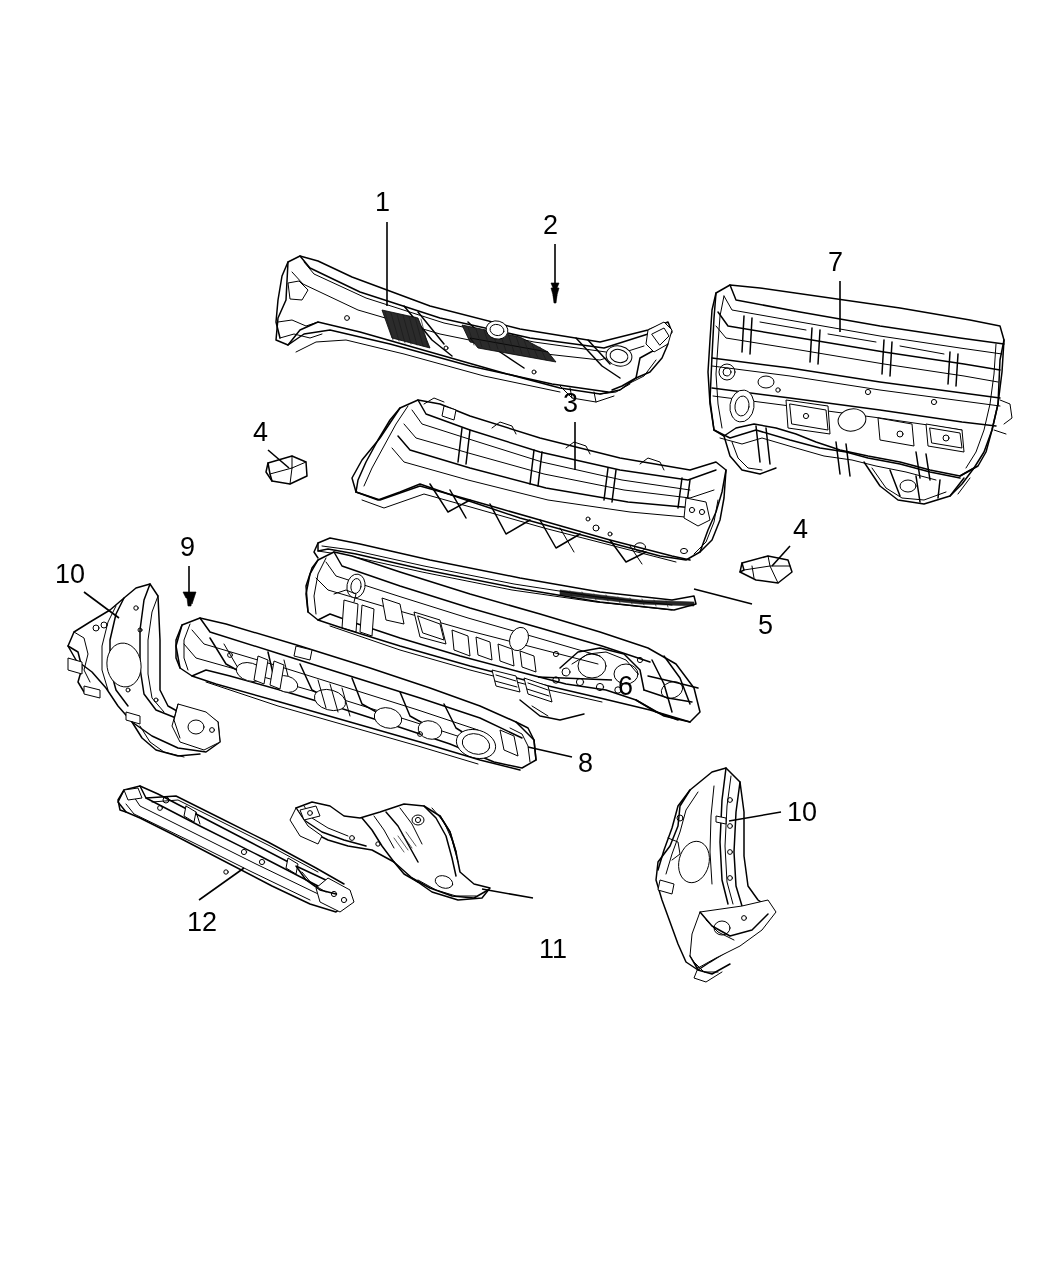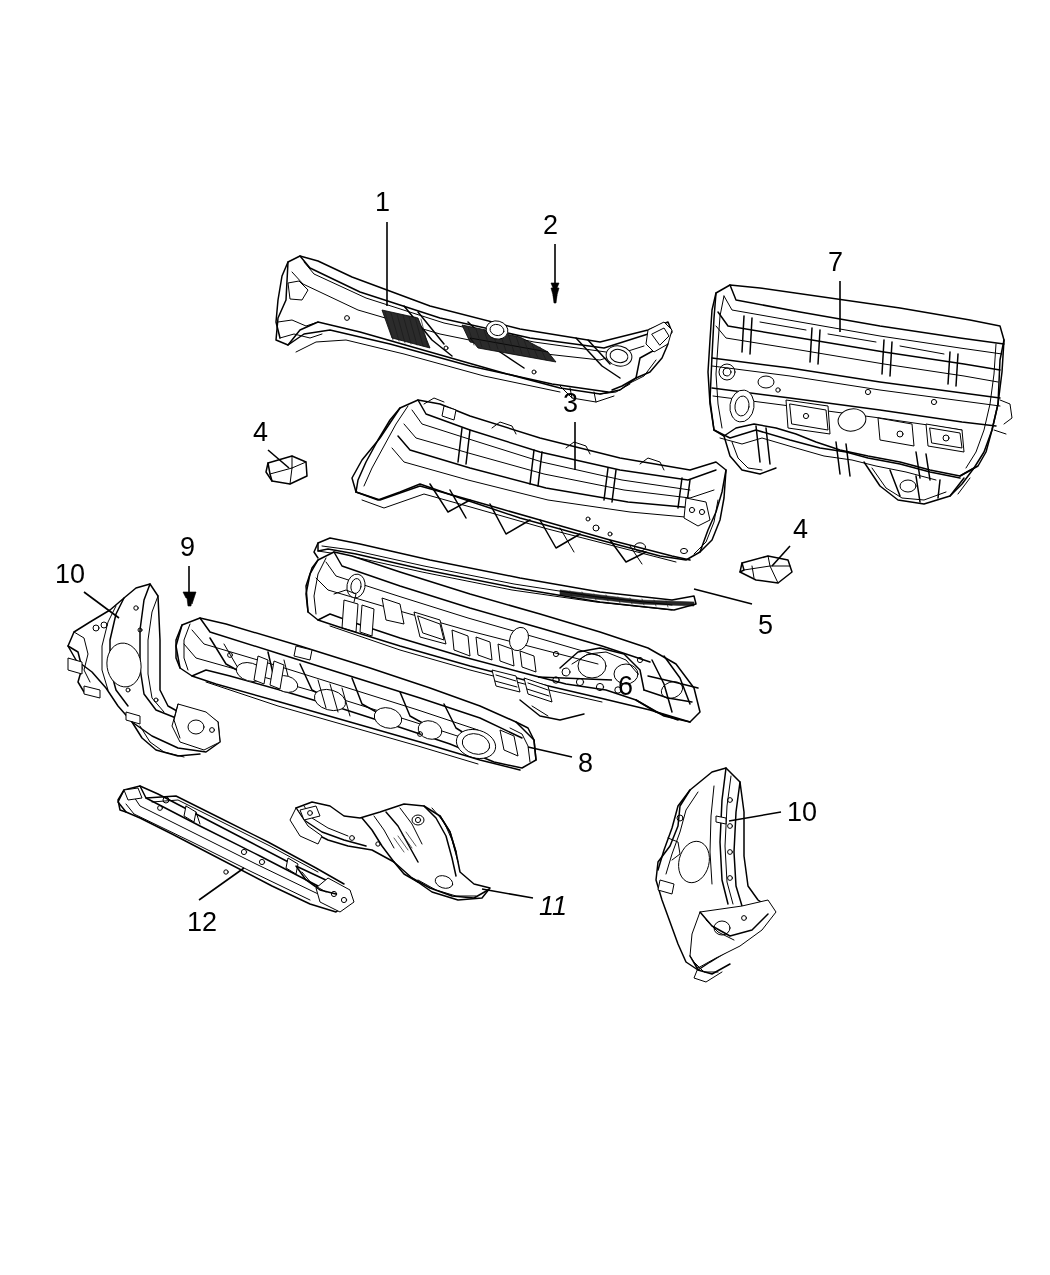--- a/index.html
+++ b/index.html
@@ -611,16 +611,16 @@
   <div class="callout-label" style="left:563px; top:390px;">3</div>
   <div class="callout-label" style="left:253px; top:419px;">4</div>
   <div class="callout-label" style="left:758px; top:612px;">5</div>
   <div class="callout-label" style="left:793px; top:516px;">4</div>
   <div class="callout-label" style="left:618px; top:673px;">6</div>
   <div class="callout-label" style="left:828px; top:249px;">7</div>
   <div class="callout-label" style="left:578px; top:750px;">8</div>
   <div class="callout-label" style="left:180px; top:534px;">9</div>
   <div class="callout-label" style="left:55px; top:561px;">10</div>
   <div class="callout-label" style="left:787px; top:799px;">10</div>
-  <div class="callout-label" style="left:539px; top:893px;font-style:italic;">11</div>
+  <div class="callout-label" style="left:539px; top:936px;">11</div>
   <div class="callout-label" style="left:187px; top:909px;text-align:center;">12</div>
 
 </div>
 
 </body></html>

